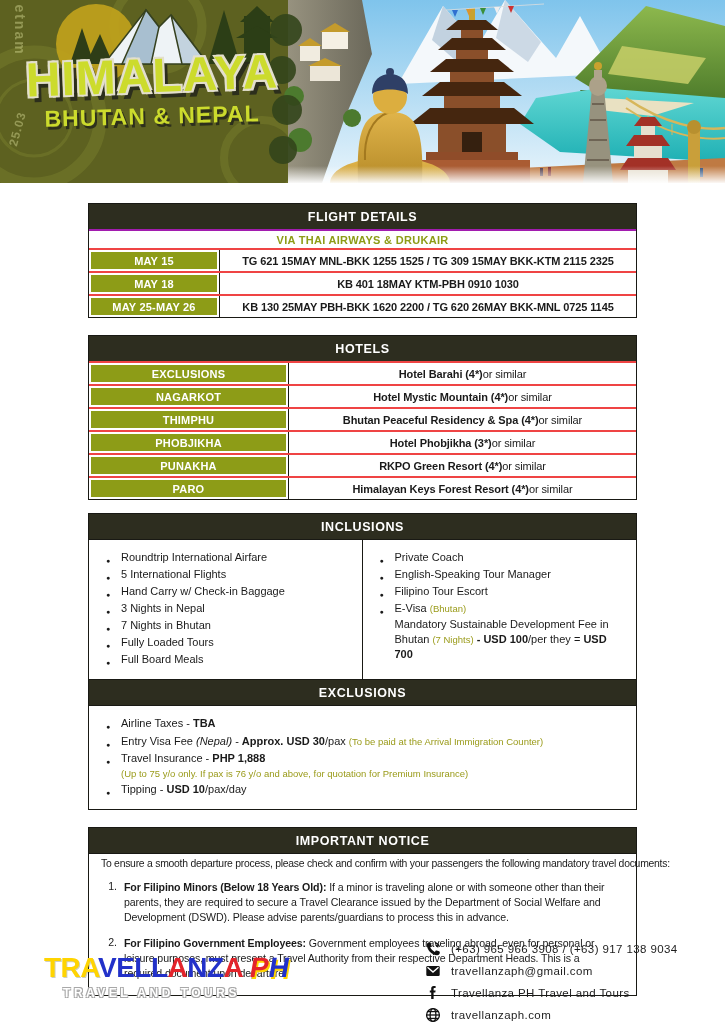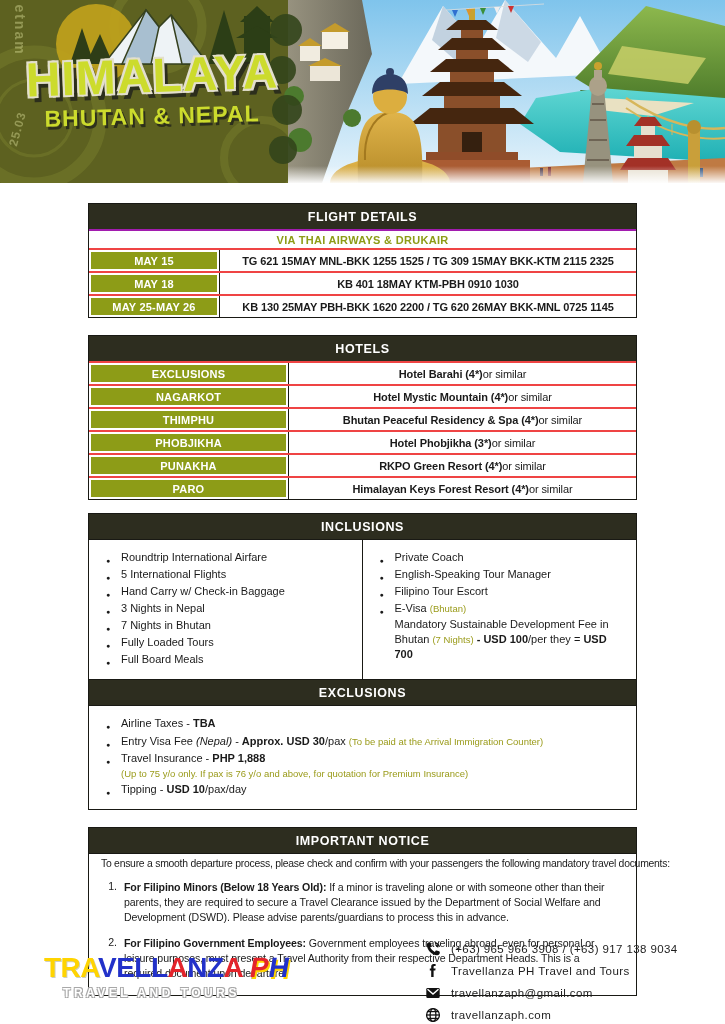--- a/index.html
+++ b/index.html
@@ -364,34 +364,34 @@
         <svg width="16" height="16" viewBox="0 0 15 15">
             <path fill="#111" d="M3.6 1.2 C2.6 1.5 1.6 2.6 1.7 3.8 C2.1 8.9 6.3 13 11.3 13.4 C12.5 13.5 13.5 12.5 13.8 11.5 L13.9 10.9 C14 10.4 13.7 9.9 13.2 9.7 L10.9 8.9 C10.5 8.8 10 8.9 9.8 9.3 L9.2 10.2 C7.6 9.5 5.6 7.6 4.9 5.9 L5.8 5.2 C6.1 5 6.3 4.5 6.1 4.1 L5.3 1.9 C5.1 1.4 4.6 1.1 4.1 1.2 Z"></path>
             <path fill="none" stroke="#111" stroke-width="1.2" d="M9.5 1.5 C11.5 2 13 3.5 13.5 5.5"></path>
             <path fill="none" stroke="#111" stroke-width="1.1" d="M9.9 3.7 C11 4.1 11.8 4.9 12.2 6"></path>
           </svg>
       </span>
       <span class="c-txt">(+63) 965 966 3908 / (+63) 917 138 9034</span>
     </div>
     <div class="c-row">
       <span class="c-ico">
-        <svg width="15" height="15" viewBox="0 0 15 15">
-            <path fill="#111" d="M9.6 1 h-2 C6 1 5.2 2 5.2 3.6 V5.4 H3.8 V7.6 H5.2 V14 H7.6 V7.6 H9.3 L9.6 5.4 H7.6 V3.9 C7.6 3.3 7.8 3 8.5 3 H9.6 Z"></path>
-          </svg>
-      </span>
-      <span class="c-txt">Travellanza PH Travel and Tours</span>
-    </div>
-    <div class="c-row">
-      <span class="c-ico">
         <svg width="16" height="14" viewBox="0 0 15 14">
             <rect x="0.8" y="2" width="13.4" height="10" rx="1.2" fill="#111"></rect>
             <polyline points="2,3.2 7.5,8 13,3.2" fill="none" stroke="#fff" stroke-width="1.4"></polyline>
           </svg>
       </span>
       <span class="c-txt">travellanzaph@gmail.com</span>
+    </div>
+    <div class="c-row">
+      <span class="c-ico">
+        <svg width="15" height="15" viewBox="0 0 15 15">
+            <path fill="#111" d="M9.6 1 h-2 C6 1 5.2 2 5.2 3.6 V5.4 H3.8 V7.6 H5.2 V14 H7.6 V7.6 H9.3 L9.6 5.4 H7.6 V3.9 C7.6 3.3 7.8 3 8.5 3 H9.6 Z"></path>
+          </svg>
+      </span>
+      <span class="c-txt">Travellanza PH Travel and Tours</span>
     </div>
     <div class="c-row">
       <span class="c-ico">
         <svg width="16" height="16" viewBox="0 0 15 15">
             <g fill="none" stroke="#111" stroke-width="1.2">
               <circle cx="7.5" cy="7.5" r="6"></circle>
               <ellipse cx="7.5" cy="7.5" rx="2.7" ry="6"></ellipse>
               <line x1="1.5" y1="7.5" x2="13.5" y2="7.5"></line>
               <line x1="2.3" y1="4.3" x2="12.7" y2="4.3"></line>
               <line x1="2.3" y1="10.7" x2="12.7" y2="10.7"></line>

